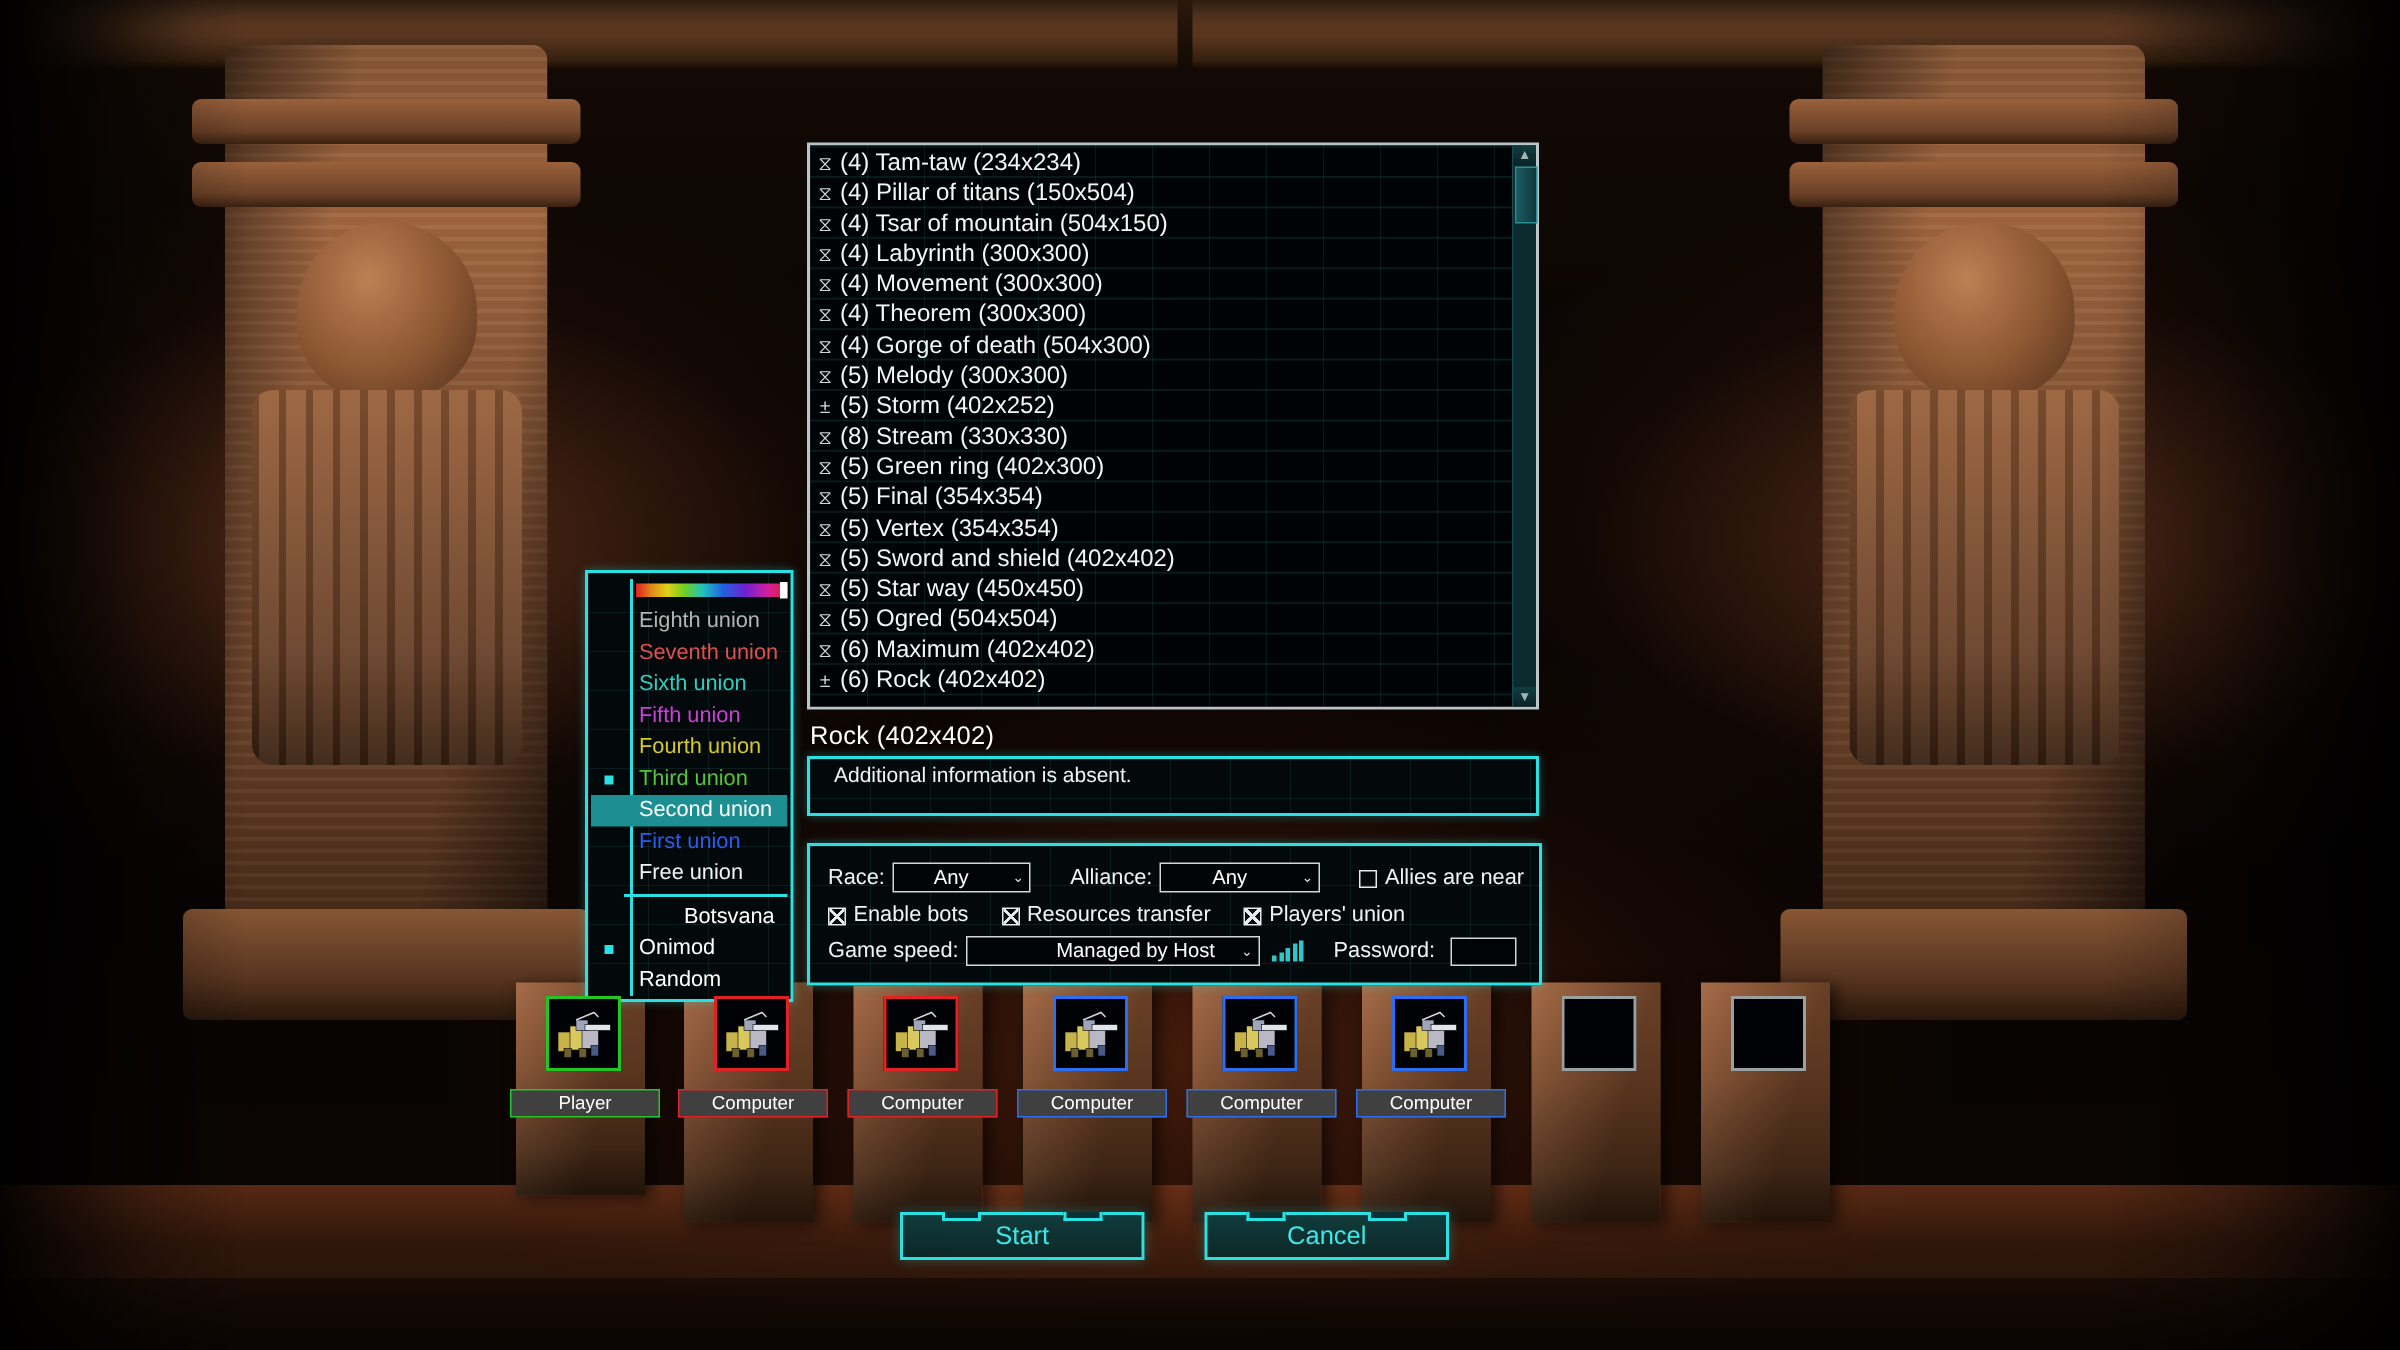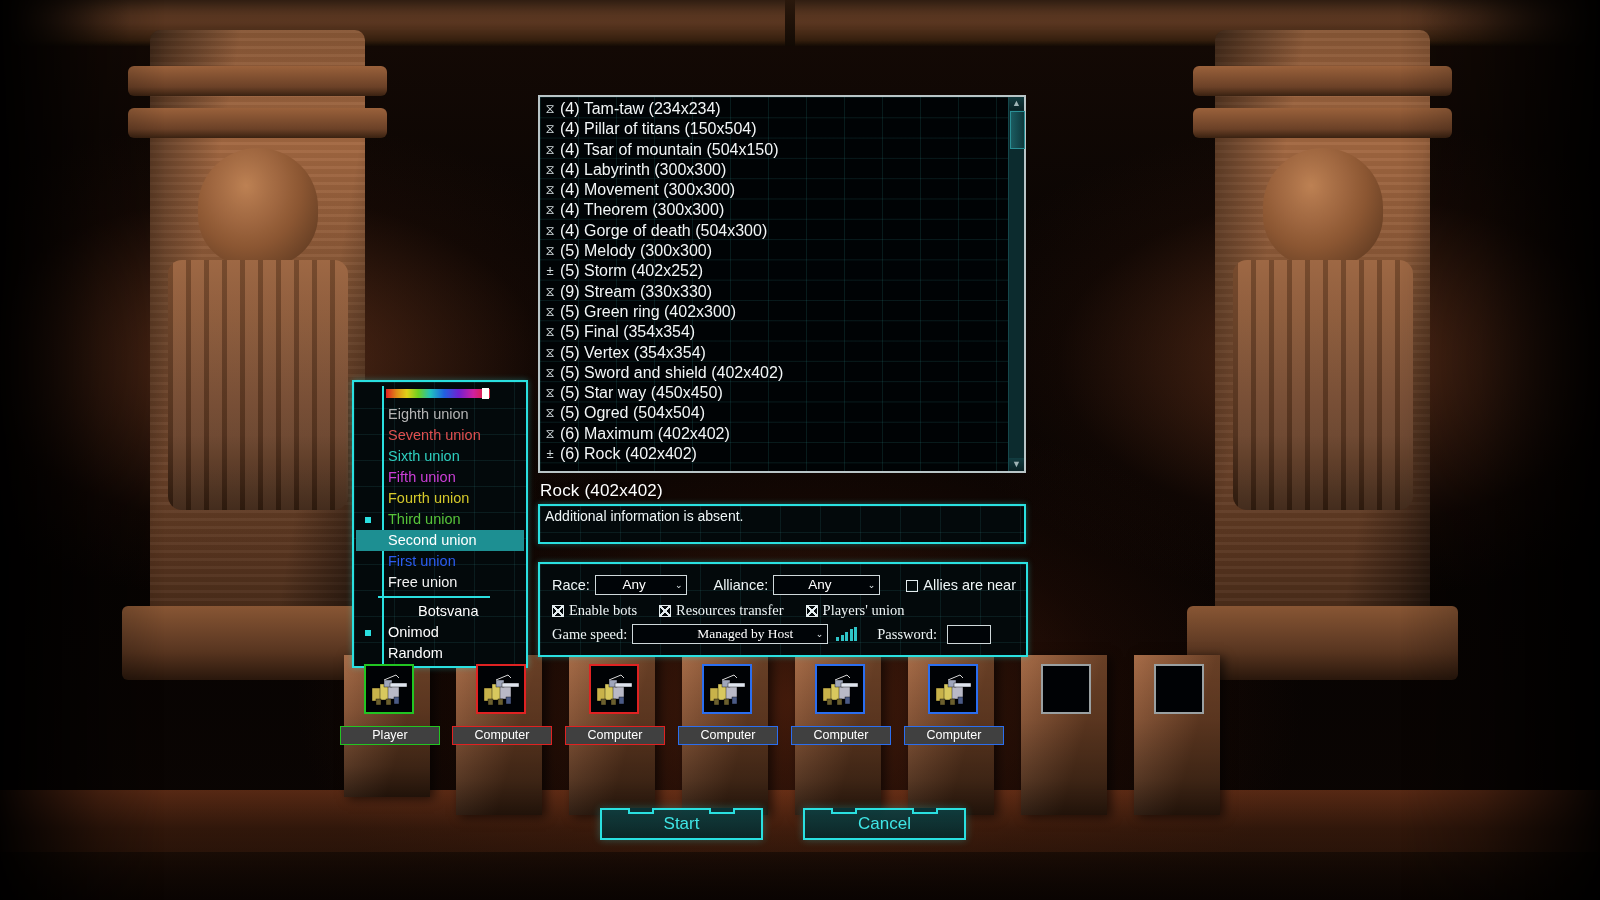--- a/index.html
+++ b/index.html
@@ -149,32 +149,32 @@
   }
 
   
   #map-title {
     position:absolute; left:540px; top:481px;
     color:#ffffff; font-size:17px; letter-spacing:0.2px;
     text-shadow: 0 0 4px rgba(0,0,0,0.9);
   }
   #map-desc {
     position:absolute; left:538px; top:504px; width:488px; height:40px;
-    box-sizing:border-box; padding: 2px 5px;
+    box-sizing:border-box; padding: 2px 16px;
     color:#eef5f6; font-size:14px;
   }
 
   
   #settings-panel {
     position:absolute; left:538px; top:562px; width:490px; height:95px;
     box-sizing:border-box; padding: 8px 10px 6px 12px;
     color:#eef5f6; font-size:14.5px;
   }
   .set-row { display:flex; align-items:center; height: 26px; text-align: center; }
-  .set-row.r2 { height: 24px; font-family: Liberation Serif, serif; }
+  .set-row.r2 { height: 24px; }
   .lbl { color:#eef5f6; font-size:14.5px; margin-right:5px; }
   .fake-select {
     position:relative; background:#000407;
     border:1px solid #cfd8da; height:18px; line-height:18px;
     color:#ffffff; font-size:13.5px; padding: 0 18px 0 4px;
     box-sizing:content-box;
   }
   .fake-select .chev {
     position:absolute; right:4px; top:0; font-size:9px; color:#dfe8ea; line-height:18px;
   }
@@ -193,21 +193,21 @@
   .chk-item { display:flex; align-items:center; margin-right:22px; white-space:nowrap; }
   #speed-icon { display:inline-flex; align-items:flex-end; gap:1.5px; height:14px; margin-left:8px; }
   #speed-icon i { display:block; width:3px; background:#2fc5c8; }
   #password-box {
     width:42px; height:17px; background:#000407; border:1px solid #cfd8da;
     margin-left:5px;
   }
 
   
   #union-panel {
-    position:absolute; left:352px; top:380px; width:176px; height:288px;
+    position:absolute; left:390px; top:380px; width:139px; height:288px;
     box-sizing:border-box; overflow:hidden;
   }
   #union-inner { position:absolute; inset:2px; overflow:hidden; }
   #gradient-bar {
     position:absolute; left:30px; top:5px; width:104px; height:9px;
     background: linear-gradient(90deg,
       #e02020 0%, #e08a18 10%, #e0d018 20%, #6fd020 31%,
       #20c0c0 43%, #2060e0 56%, #7020d0 70%, #d020a0 84%, #e02040 95%);
   }
   #gradient-handle {
@@ -336,21 +336,21 @@
       <div class="map-row">
         <span class="map-icon">⧖</span>
         <span>(5) Melody (300x300)</span>
       </div>
       <div class="map-row">
         <span class="map-icon">±</span>
         <span>(5) Storm (402x252)</span>
       </div>
       <div class="map-row">
         <span class="map-icon">⧖</span>
-        <span>(9) Stream (330x330)</span>
+        <span>(8) Stream (330x330)</span>
       </div>
       <div class="map-row">
         <span class="map-icon">⧖</span>
         <span>(5) Green ring (402x300)</span>
       </div>
       <div class="map-row">
         <span class="map-icon">⧖</span>
         <span>(5) Final (354x354)</span>
       </div>
       <div class="map-row">

